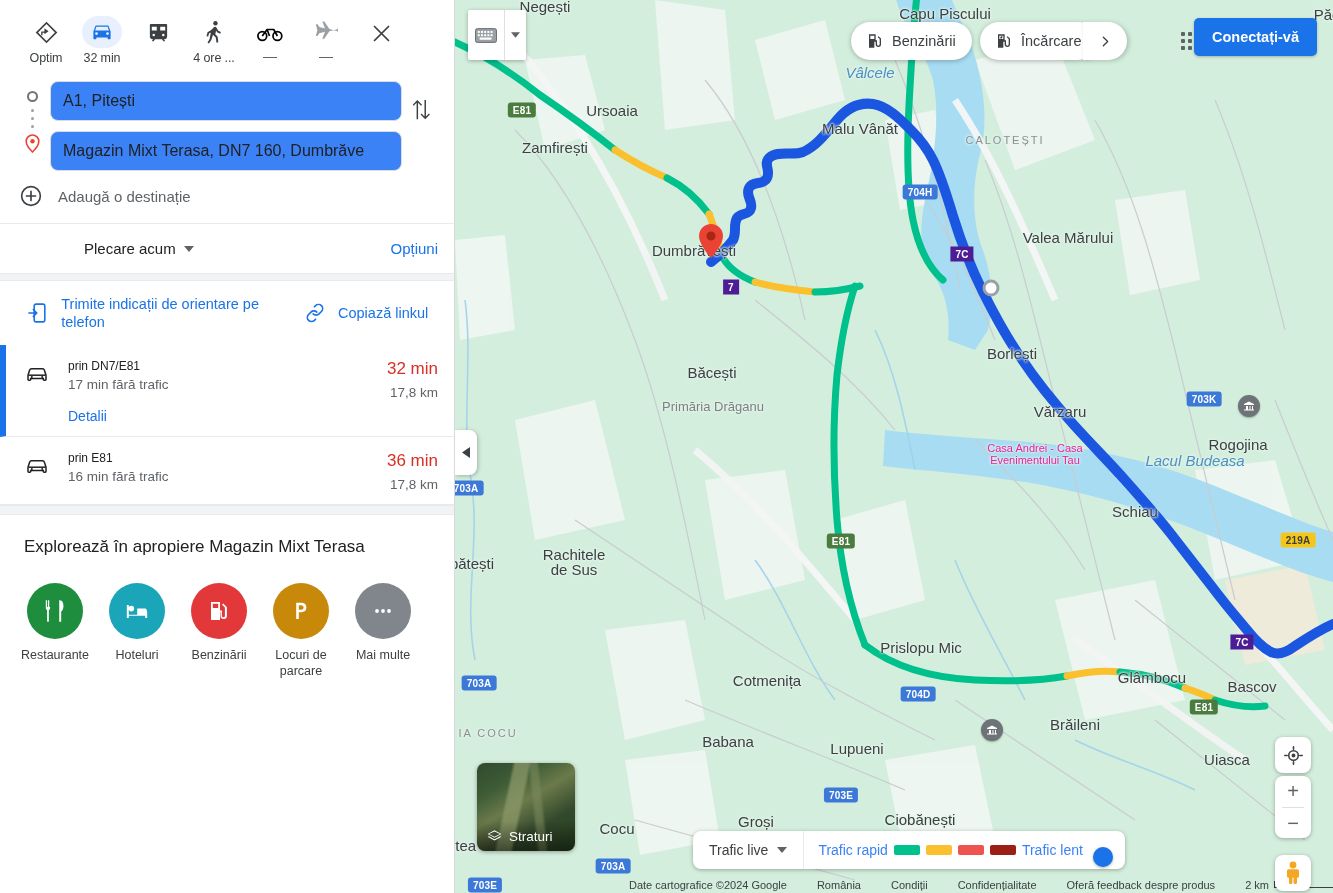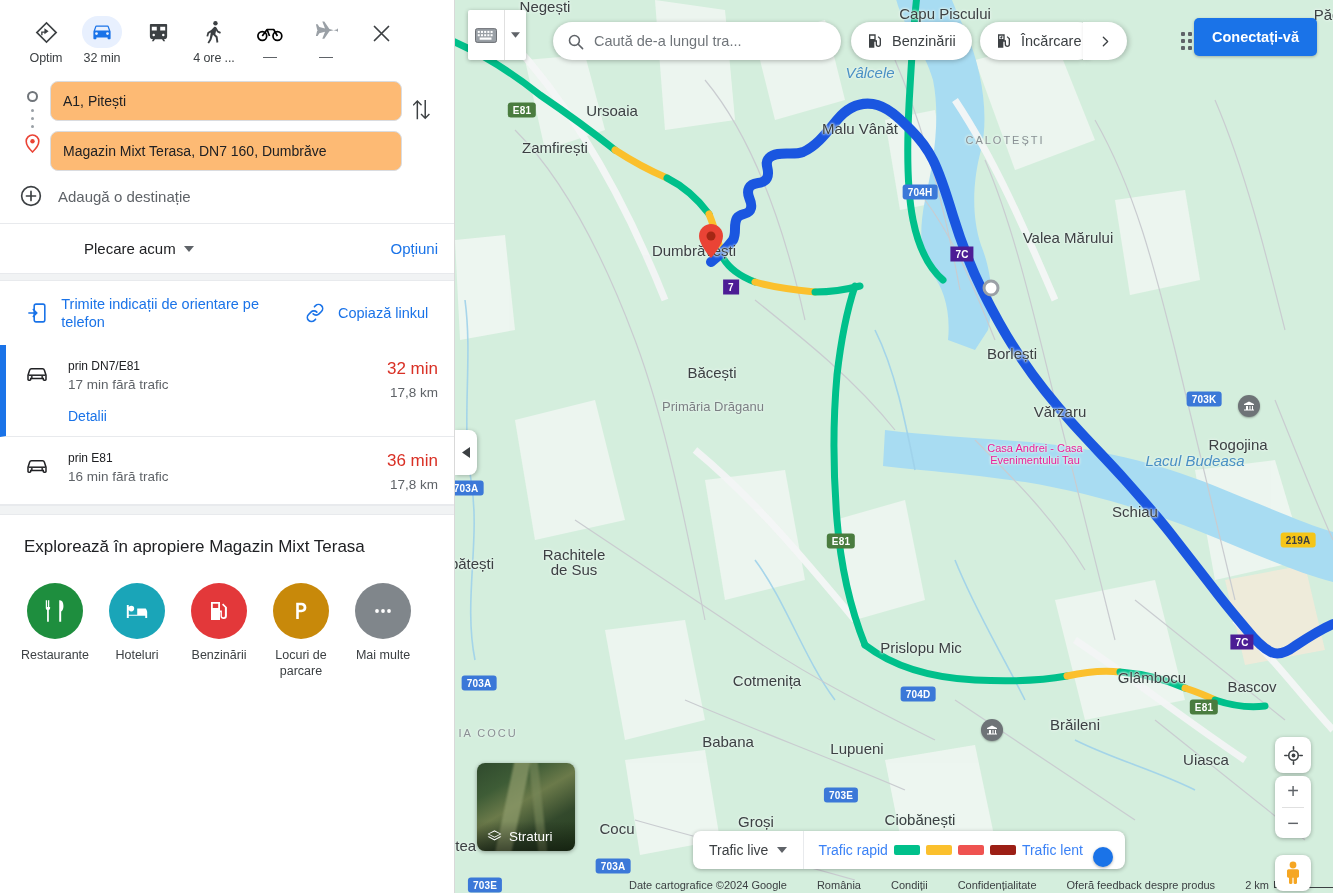--- a/index.html
+++ b/index.html
@@ -63,21 +63,21 @@
   .circ-o {
     width: 11px; height: 11px; border: 2px solid #70757a; border-radius: 50%;
   }
   .dots-mid { display:flex; flex-direction:column; gap:5px; margin: 7px 0 6px; }
   .dots-mid i { display:block; width:3px; height:3px; border-radius:50%; background:#9aa0a6; }
   .pin-small svg { display:block; }
   .fields { flex: 1; display: flex; flex-direction: column; gap: 10px; padding-top: 4px;}
   .field {
     height: 40px; border: 1px solid #dadce0; border-radius: 8px;
     display: flex; align-items: center; padding: 0 12px;
-    font-size: 14px; color: #202124; background: #fdba74;
+    font-size: 16px; color: #202124; background: #3b82f6;
     overflow: hidden; white-space: nowrap;
   }
   .field span { overflow:hidden; text-overflow: clip; display:block; width:100%; }
   .swap {
     width: 40px; display:flex; align-items:center; justify-content:center;
     padding-top: 22px; cursor: pointer;
   }
   .add-dest {
     display: flex; align-items: center; gap: 16px;
     padding: 14px 0 16px 20px;
@@ -416,21 +416,21 @@
         <div class="mlabel " style="left: 680px; top: 511px;">Schiau</div>
         <div class="mlabel " style="left: 17px; top: 563px;">bătești</div>
         <div class="mlabel " style="left: 466px; top: 647px;">Prislopu Mic</div>
         <div class="mlabel " style="left: 312px; top: 680px;">Cotmenița</div>
         <div class="mlabel " style="left: 697px; top: 677px;">Glâmbocu</div>
         <div class="mlabel " style="left: 797px; top: 686px;">Bascov</div>
         <div class="mlabel " style="left: 620px; top: 724px;">Brăileni</div>
         <div class="mlabel " style="left: 273px; top: 741px;">Babana</div>
         <div class="mlabel " style="left: 402px; top: 748px;">Lupueni</div>
         <div class="mlabel caps" style="left: 33px; top: 733px;">IA COCU</div>
-        <div class="mlabel " style="left: 751px; top: 759px;">Uiasca</div>
+        <div class="mlabel " style="left: 772px; top: 759px;">Uiasca</div>
         <div class="mlabel " style="left: 162px; top: 828px;">Cocu</div>
         <div class="mlabel " style="left: 301px; top: 821px;">Groși</div>
         <div class="mlabel " style="left: 465px; top: 819px;">Ciobănești</div>
         <div class="mlabel " style="left: 7px; top: 845px;">ștea</div>
       </div>
     <div id="map-shields">
         <div class="shield green" style="left: 67px; top: 110px;">E81</div>
         <div class="shield blue" style="left: 465px; top: 192px;">704H</div>
         <div class="shield red" style="left: 507px; top: 254px;">7C</div>
         <div class="shield red" style="left: 276px; top: 287px;">7</div>
@@ -488,27 +488,20 @@
               </g>
             </svg>
         </div>
         <div class="k2">
           <svg width="9" height="6" viewBox="0 0 10 6">
               <path d="M0 0h10L5 6z" fill="#5f6368"></path>
             </svg>
         </div>
       </div>
 
-      <div class="searchpill">
-        <svg width="17" height="17" viewBox="0 0 24 24" fill="none" stroke="#5f6368" stroke-width="2.2">
-            <circle cx="10.5" cy="10.5" r="7"></circle>
-            <path d="M15.8 15.8L22 22" stroke-linecap="round"></path>
-          </svg>
-        <span class="ph">Caută de-a lungul tra...</span>
-      </div>
 
       <div class="chip" style="left:396px;">
         <svg width="16" height="16" viewBox="0 0 24 24" fill="#3c4043">
             <path d="M3 2h10v9h2v6a2 2 0 104 0V9l-3-3 1.3-1.3L21 8.4V17a4 4 0 11-8 0v-4h-2v9H3V2zm2 2v5h6V4H5z"></path>
           </svg>
         <span>Benzinării</span>
       </div>
       <div class="chip" style="left:525px;">
         <svg width="16" height="16" viewBox="0 0 24 24" fill="#3c4043">
             <path d="M3 2h10v9h2v6a2 2 0 104 0V9l-3-3 1.3-1.3L21 8.4V17a4 4 0 11-8 0v-4h-2v9H3V2zm2 2v5h6V4H5zm2.6.7l2.6 0-1.4 2.1h1.5L6.5 9.6l.9-2.1H6z"></path>

